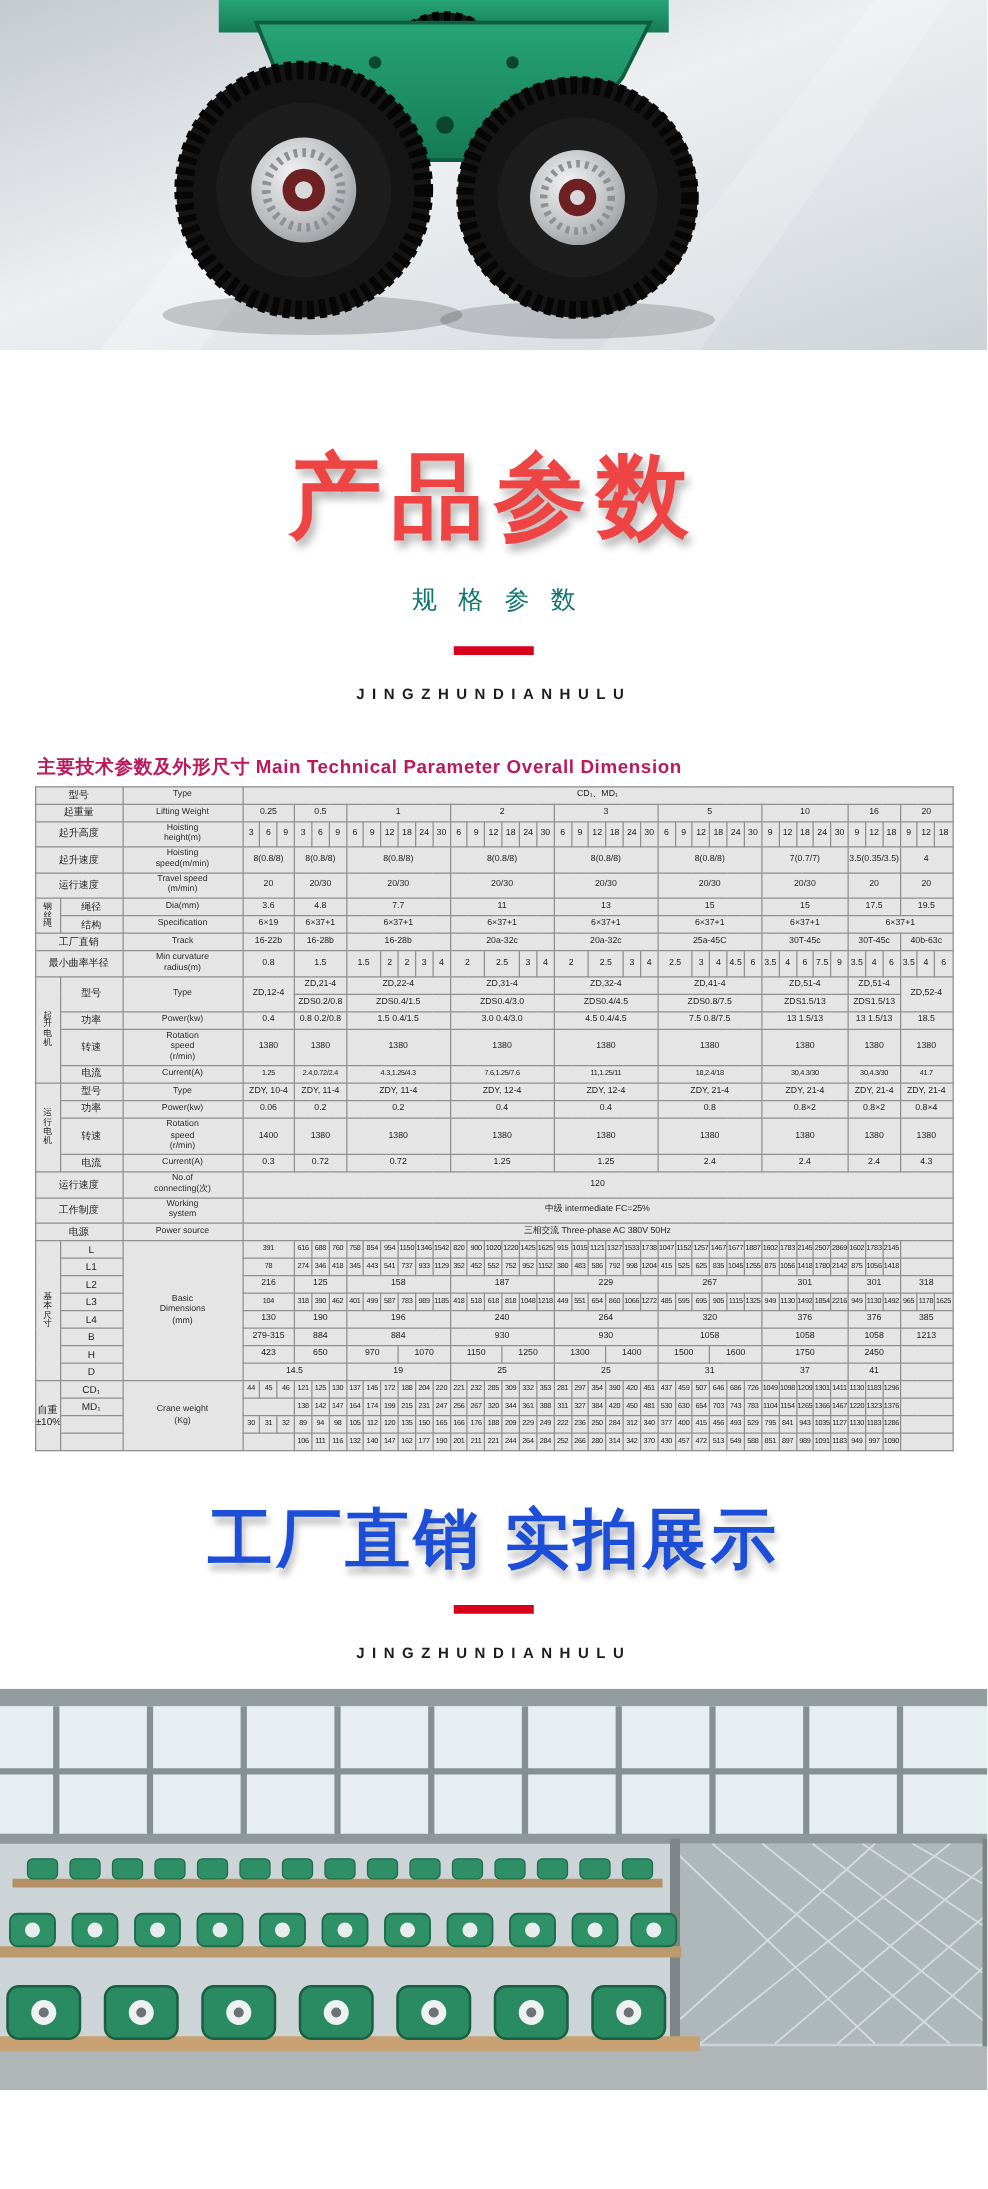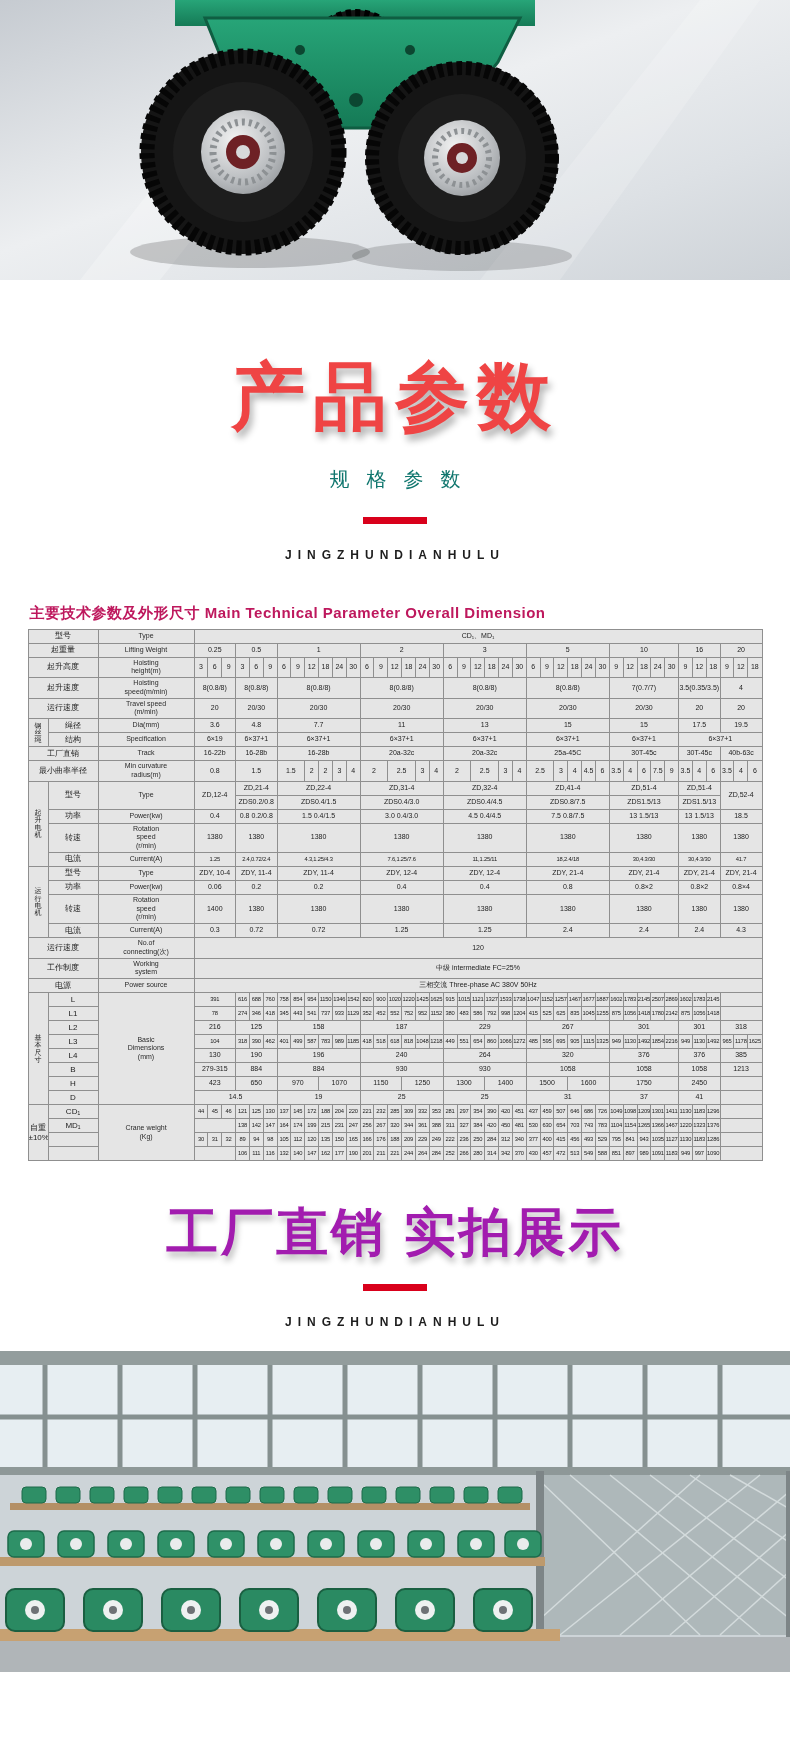--- a/index.html
+++ b/index.html
@@ -7,21 +7,21 @@
     width:790px;height:1751px;background:#ffffff;overflow:hidden;
     font-family:"Liberation Sans","DejaVu Sans",sans-serif;color:#222;
   }
   
   .hero{width:790px;height:280px;display:block;}
   
   .tblock{text-align:center;}
   .tblock1{padding-top:78px;}
   .t1{font-size:74px;font-weight:900;color:#ef4444;letter-spacing:8px;line-height:1.05;
       text-shadow:3px 6px 7px rgba(0,0,0,.30);}
-  .t1b{font-size:52px;font-weight:900;color:#a21caf;letter-spacing:3px;line-height:1.05;
+  .t1b{font-size:52px;font-weight:900;color:#1d4ed8;letter-spacing:3px;line-height:1.05;
       text-shadow:2px 5px 6px rgba(0,0,0,.28);}
   .t2{font-size:20px;color:#0f766e;letter-spacing:17px;margin-top:30px;text-indent:17px;}
   .bar{width:64px;height:7px;background:#d9001b;margin:24px auto 0;}
   .brand{font-size:12px;font-weight:700;letter-spacing:6px;color:#1d1d1d;margin-top:24px;text-align:center;}
   
   .table-wrap{width:735px;margin:42px auto 0;}
   .caption{font-size:15px;font-weight:600;color:#be185d;margin:0 0 6px 2px;letter-spacing:.5px;}
   table.spec{border-collapse:collapse;table-layout:fixed;width:735px;background:#e5e5e5;}
   table.spec td{
     border:1px solid #8f8f8f;text-align:center;vertical-align:middle;

